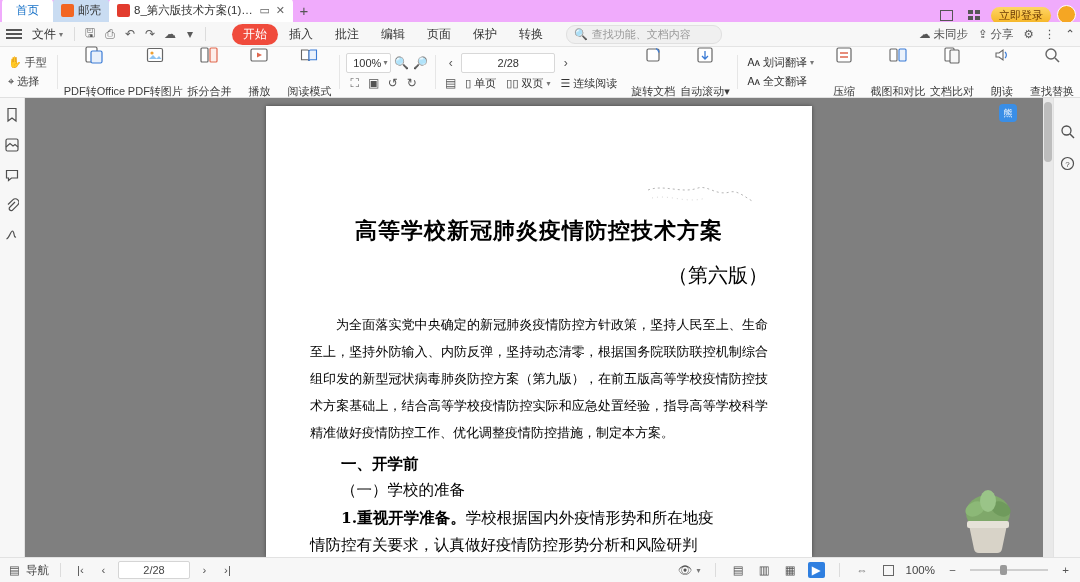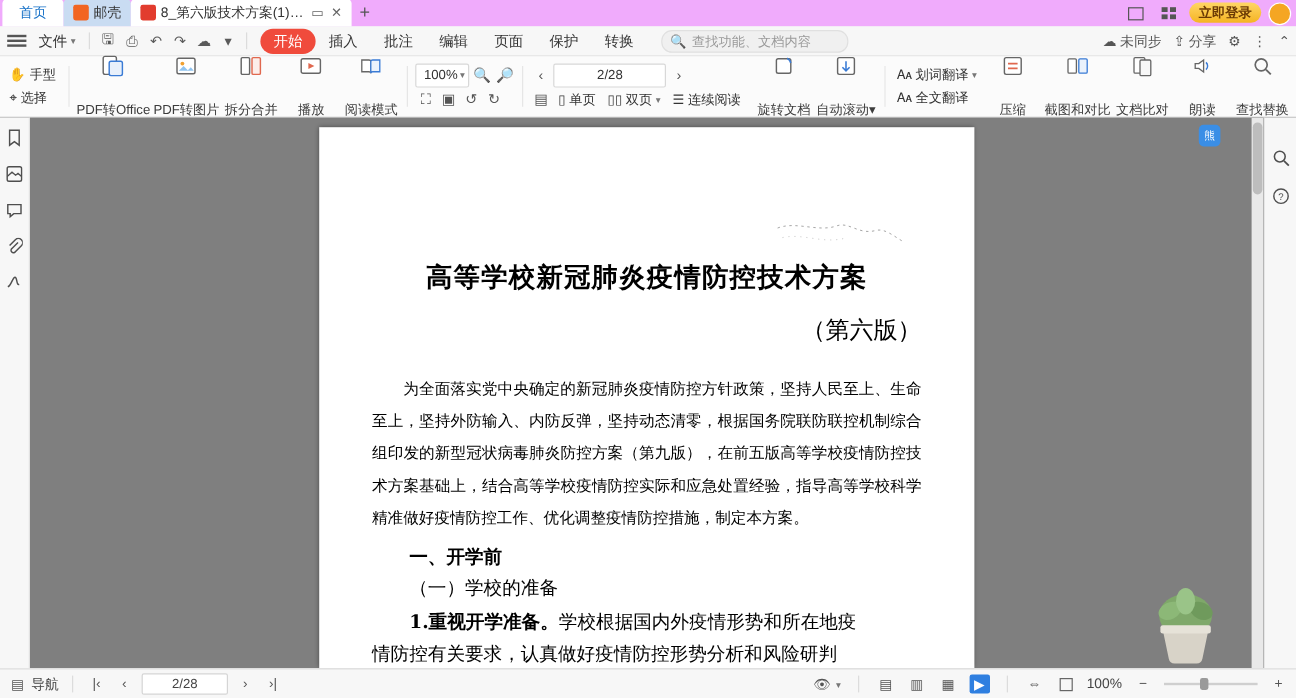--- a/index.html
+++ b/index.html
@@ -79,24 +79,23 @@
   .tab-plus {
     width: 22px; height: 23px;
     display: flex; align-items: center; justify-content: center;
     font-size: 15px; color: #555;
   }
   .tabbar-right {
     position: absolute;
     right: 4px;
     top: 2px;
     display: flex;
-    align-items: flex-start;
+    align-items: flex-end;
     gap: 6px;
     height: 22px;
-    font-weight: bold;
   }
   .winbtn {
     width: 22px; height: 18px;
     display: flex; align-items: center; justify-content: center;
     color: #444;
   }
   .sq { width: 11px; height: 9px; border: 1.2px solid #555; }
   .grid4 {
     width: 12px; height: 10px;
     display: grid;
@@ -149,21 +148,21 @@
   .qicon {
     width: 20px; height: 18px;
     display: flex; align-items: center; justify-content: center;
     color: #5a5a5a;
     font-size: 12px;
   }
   .menutabs {
     display: flex;
     align-items: center;
     gap: 0px;
-    margin-left: 6px;
+    margin-left: 21px;
   }
   .mtab {
     padding: 2px 11px;
     font-size: 12px;
     color: #333;
     border-radius: 11px;
   }
   .mtab.active {
     background: #f04b3c;
     color: #fff;

